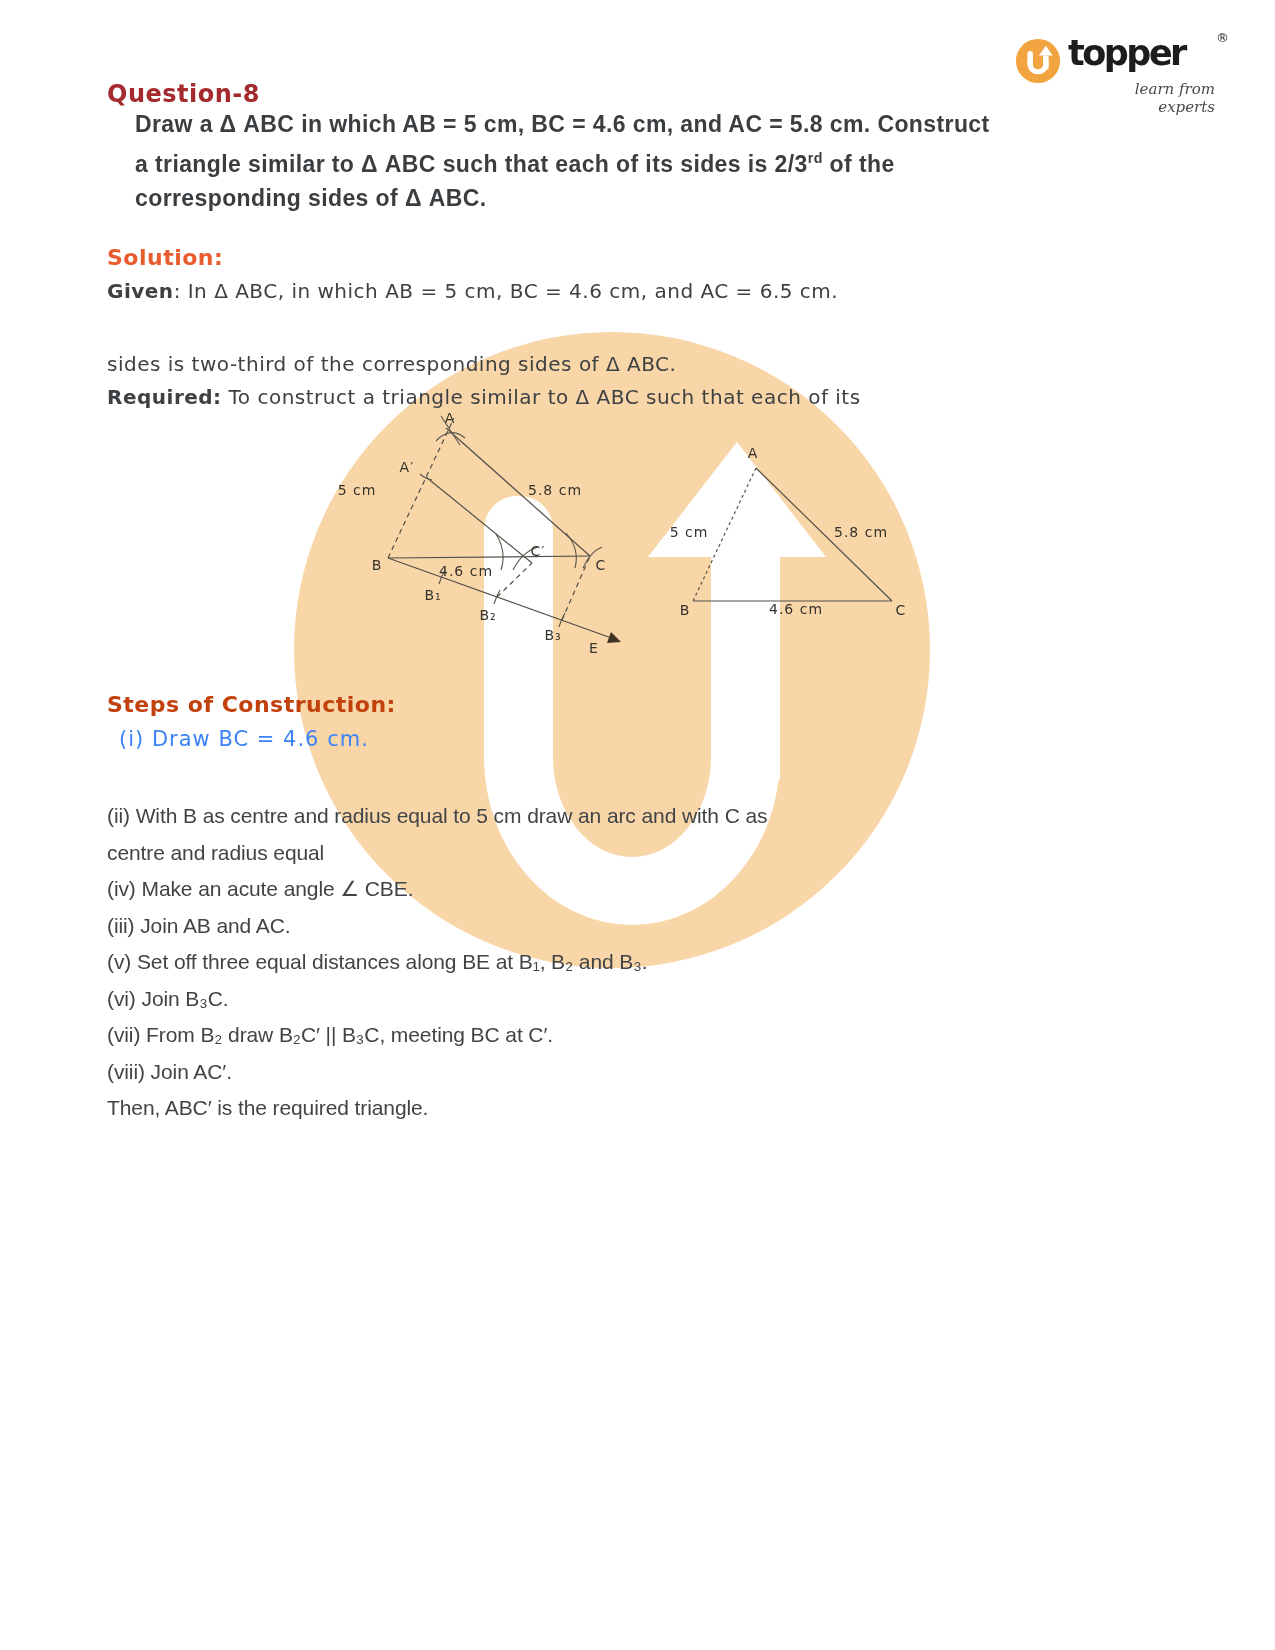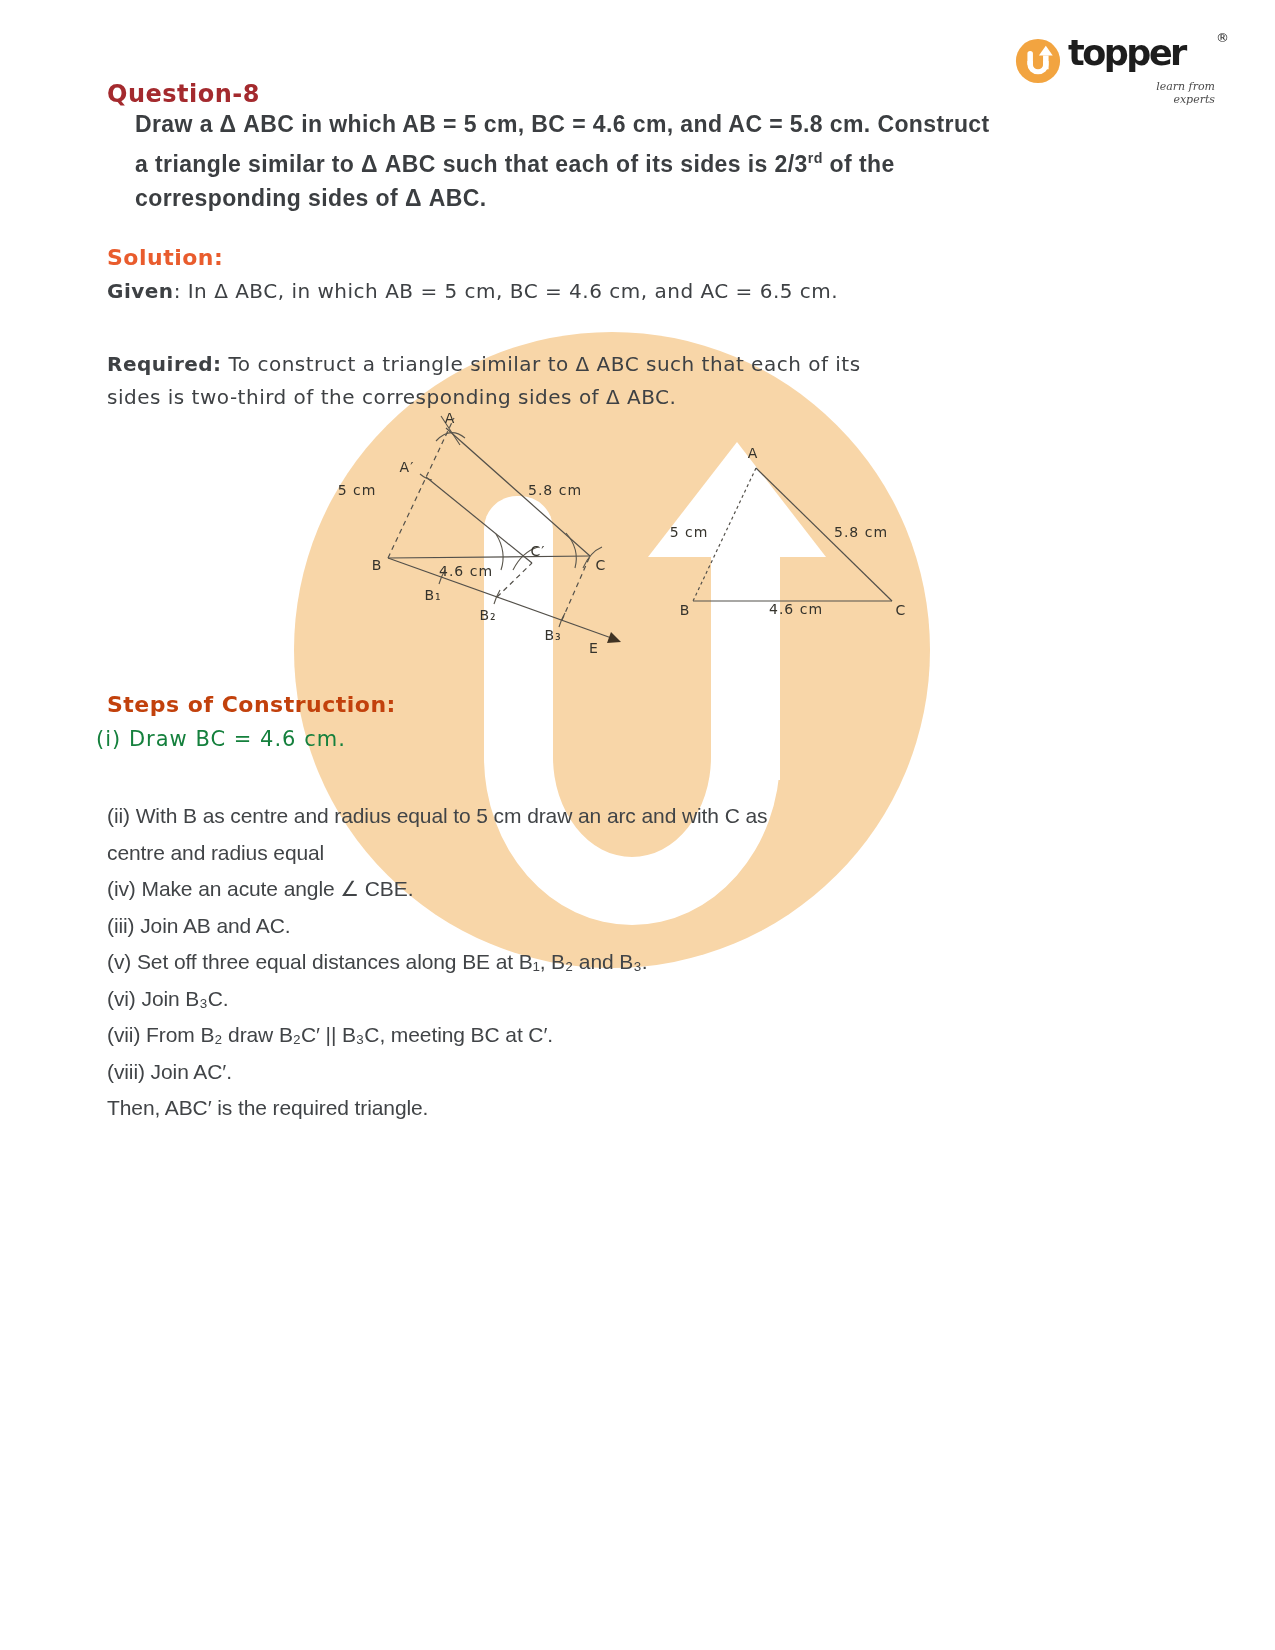--- a/index.html
+++ b/index.html
@@ -18,31 +18,31 @@
   .sol-heading{left:107px;top:245px;font-family:"DejaVu Sans",sans-serif;font-weight:bold;
                font-size:22px;color:#e95c2d;letter-spacing:.5px;}
   .given-line{left:107px;top:279px;font-family:"DejaVu Sans",sans-serif;font-size:20px;
               color:#3e4144;letter-spacing:.5px;}
   .given-line b, .req-para b{font-weight:bold;}
   .req-para{left:107px;top:348px;font-family:"DejaVu Sans",sans-serif;font-size:20px;
             line-height:33px;color:#3e4144;letter-spacing:.5px;width:980px;}
   .figure{left:300px;top:400px;width:620px;height:270px;}
   .steps-heading{left:107px;top:692px;font-family:"DejaVu Sans",sans-serif;font-weight:bold;
                  font-size:22px;color:#c2410c;letter-spacing:.5px;}
-  .step-i{left:96px;top:727px;font-family:"DejaVu Sans",sans-serif;font-size:21px;
-          color:#15803d;letter-spacing:1px;}
+  .step-i{left:119px;top:727px;font-family:"DejaVu Sans",sans-serif;font-size:21px;
+          color:#3b82f6;letter-spacing:1px;}
   .steps-rest{left:107px;top:770px;font-family:"Liberation Sans","DejaVu Sans",sans-serif;
               font-size:21px;line-height:36.5px;color:#414447;width:1000px;letter-spacing:-0.1px;margin-top:28px;}
   
   .logo-mark{left:1015px;top:38px;width:46px;height:46px;}
   .logo-word{left:1068px;top:33px;font-family:"DejaVu Sans",sans-serif;font-weight:bold;
              font-size:35px;color:#1d1d1d;letter-spacing:-2.5px;}
   .logo-reg{left:1216px;top:30px;font-family:"DejaVu Sans",sans-serif;font-size:13px;color:#1d1d1d;}
   .logo-tagline{left:1130px;top:80px;width:85px;text-align:right;
-                font-family:"DejaVu Serif",serif;font-style:italic;font-size:11px;color:#4a4a4a;}
+                font-family:"DejaVu Serif",serif;font-style:italic;font-size:15px;color:#4a4a4a;}
   
   .fig-line{stroke:#53504a;stroke-width:1.2;fill:none;}
   .fig-dash{stroke:#53504a;stroke-width:1.2;fill:none;stroke-dasharray:5,4;}
   .fig-dot{stroke:#53504a;stroke-width:1.2;fill:none;stroke-dasharray:3,3;}
   .fig-arc{stroke:#5a564c;stroke-width:1.1;fill:none;}
   .fig-label{font-family:"DejaVu Sans",sans-serif;font-size:14px;fill:#35332c;letter-spacing:1px;}
 </style>
 </head>
 <body>
 
@@ -76,22 +76,22 @@
     <div class="abs q-heading">Question-8</div>
     <div class="abs q-para">
       <div>Draw a Δ ABC in which AB = 5 cm, BC = 4.6 cm, and AC = 5.8 cm. Construct</div>
       <div><span>a triangle similar to Δ ABC such that each of its sides is 2/3</span><span class="sup">rd</span><span> of the</span></div>
       <div>corresponding sides of Δ ABC.</div>
     </div>
 
     <div class="abs sol-heading">Solution:</div>
     <div class="abs given-line"><b>Given</b><span>: In Δ ABC, in which AB = 5 cm, BC = 4.6 cm, and AC = 6.5 cm.</span></div>
     <div class="abs req-para">
+      <div>sides is two-third of the corresponding sides of Δ ABC.</div>
       <div><b>Required:</b><span> To construct a triangle similar to Δ ABC such that each of its</span></div>
-      <div>sides is two-third of the corresponding sides of Δ ABC.</div>
     </div>
 
     <svg class="abs figure" viewBox="0 0 620 270">
 
       <g>
         <path class="fig-dash" d="M 88 158 L 154 18"></path>
         <path class="fig-line" d="M 146 28 L 290 156"></path>
         <path class="fig-line" d="M 88 158 L 290 156"></path>
         <path class="fig-line" d="M 126 77 L 232 163"></path>
         <path class="fig-line" d="M 88 158 L 317 240"></path>

